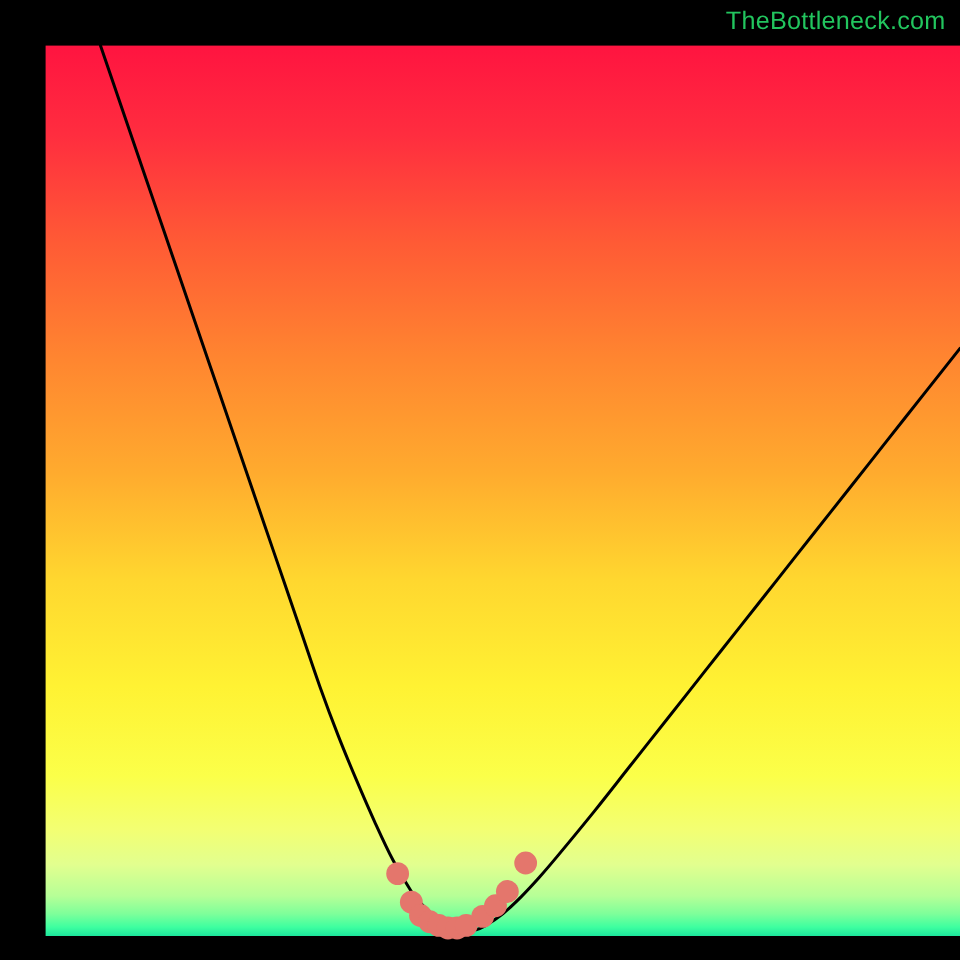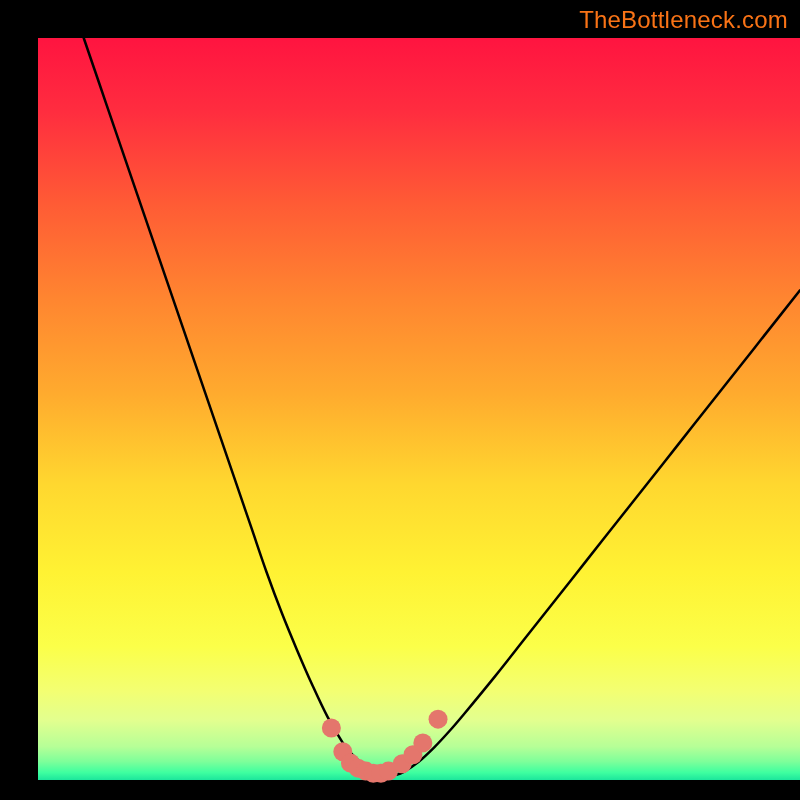--- a/index.html
+++ b/index.html
@@ -7,23 +7,23 @@
   .stage {
     position: absolute;
     top: 0; left: 0;
     width: 800px; height: 800px;
     background: #000;
   }
   .watermark {
     position: absolute;
     top: 6px;
     right: 12px;
-    color: #f97316;
+    color: #22c55e;
     font-family: Arial, Helvetica, sans-serif;
-    font-size: 24px;
+    font-size: 21px;
     letter-spacing: 0.2px;
     z-index: 10;
   }
   svg.plot {
     position: absolute;
     top: 0; left: 0;
     width: 800px;
     height: 800px;
   }
 </style>

